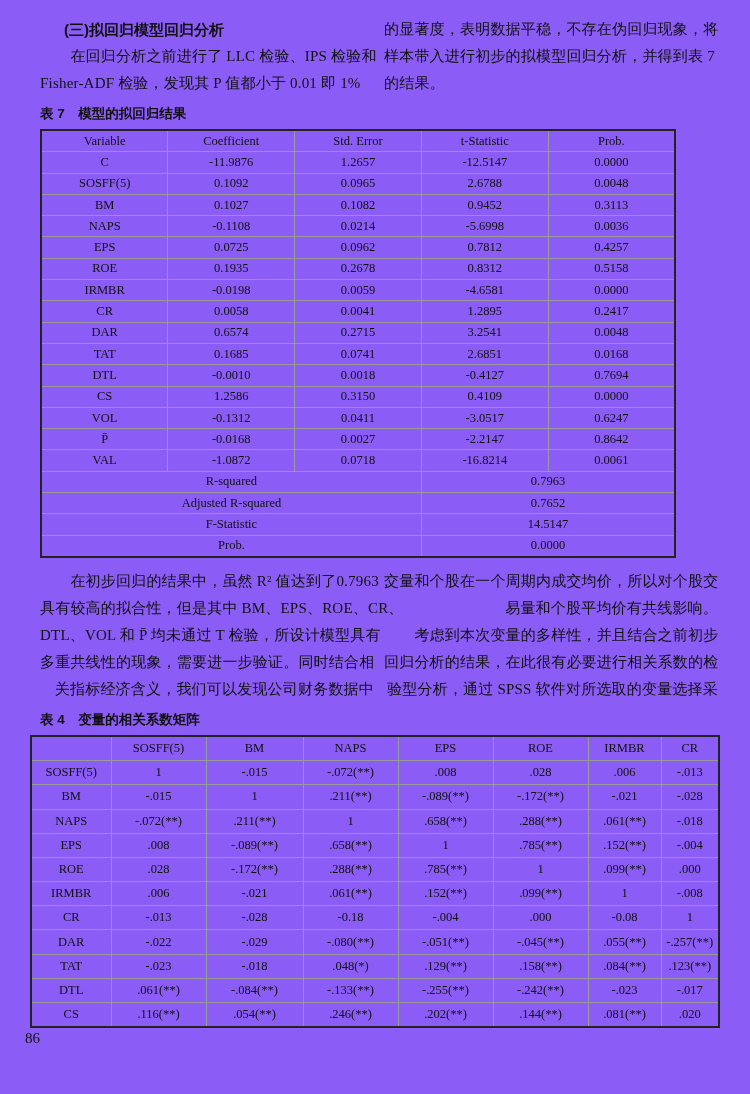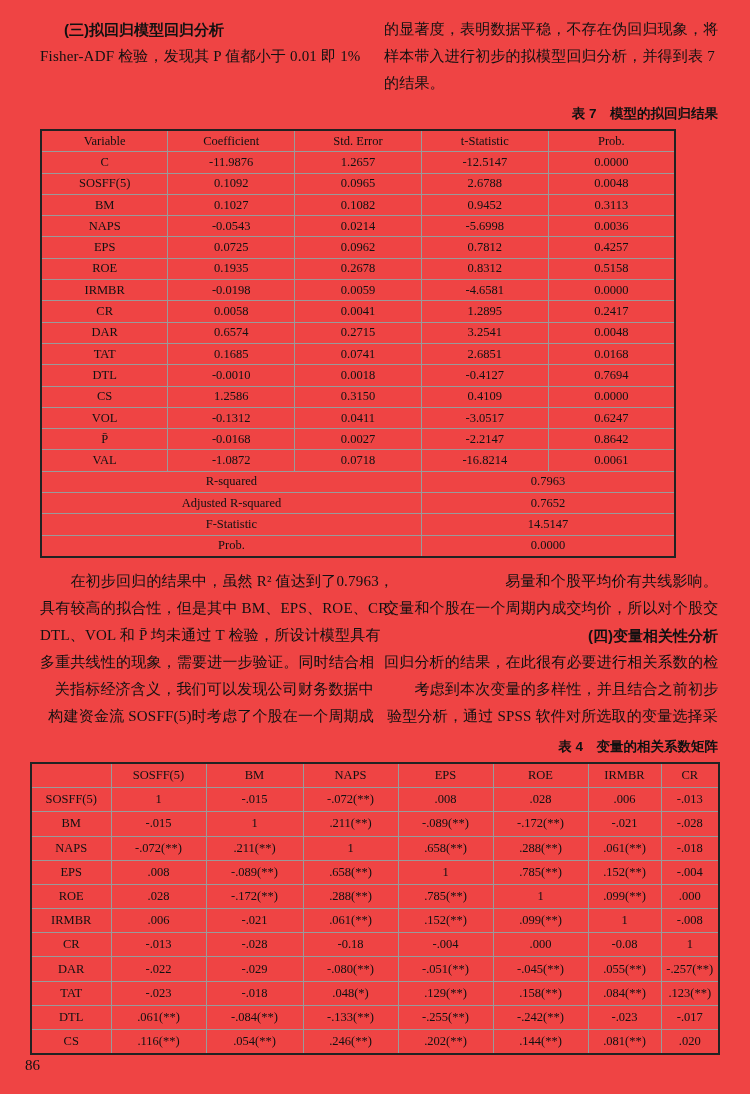--- a/index.html
+++ b/index.html
@@ -3,39 +3,39 @@
 <meta charset="utf-8">
 <style>
   html,body { margin:0; padding:0; }
   body {
     width:750px; height:1094px; background:#f6f6f4;
     font-family:"Liberation Serif","DejaVu Serif",serif;
     color:#111;
   }
   .page {
     position:relative; width:750px; height:1094px;
-    background:#ef4444; overflow:hidden;
+    background:#8b5cf6; overflow:hidden;
   }
   .content { padding:16px 32px 0 40px; }
 
   .twocol { display:flex; gap:10px; }
   .col { width:334px; }
 
   .tline {
     font-size:15px; line-height:27px; white-space:nowrap;
     letter-spacing:0.2px;
   }
   .sec-heading {
     font-family:"Liberation Sans","DejaVu Sans",sans-serif;
     font-weight:bold; font-size:15px; line-height:27px;
     text-indent:24px; white-space:nowrap;
   }
 
   .table-caption {
-    text-align:right; font-family:"Liberation Sans","DejaVu Sans",sans-serif;
+    text-align:left; font-family:"Liberation Sans","DejaVu Sans",sans-serif;
     font-weight:bold; font-size:13.5px; margin:8px 0 6px 0;
   }
 
   table { border-collapse:collapse; table-layout:fixed; }
   .t7 { width:636px; border:2px solid #222; }
   .t7 th, .t7 td {
     border:1px solid #9a9a9a; text-align:center; vertical-align:middle;
     font-size:12.5px; height:20.3px; padding:0 2px; overflow:hidden;
   }
   .t7 th { font-weight:normal; }
@@ -57,20 +57,21 @@
 </head>
 <body>
 
 <div class="page">
   <div class="content">
 
     <div class="twocol">
       <div class="col">
         <div class="sec-heading">(三)拟回归模型回归分析</div>
         <div>
+            <div class="tline">　　在回归分析之前进行了 LLC 检验、IPS 检验和</div>
             <div class="tline">Fisher-ADF 检验，发现其 P 值都小于 0.01 即 1%</div>
           </div>
       </div>
       <div class="col">
         <div>
             <div class="tline">的显著度，表明数据平稳，不存在伪回归现象，将</div>
             <div class="tline">样本带入进行初步的拟模型回归分析，并得到表 7</div>
             <div class="tline">的结果。</div>
           </div>
       </div>
@@ -112,21 +113,21 @@
           </tr>
           <tr>
             <td>BM</td>
             <td>0.1027</td>
             <td>0.1082</td>
             <td>0.9452</td>
             <td>0.3113</td>
           </tr>
           <tr>
             <td>NAPS</td>
-            <td>-0.0543</td>
+            <td>-0.1108</td>
             <td>0.0214</td>
             <td>-5.6998</td>
             <td>0.0036</td>
           </tr>
           <tr>
             <td>EPS</td>
             <td>0.0725</td>
             <td>0.0962</td>
             <td>0.7812</td>
             <td>0.4257</td>
@@ -223,32 +224,30 @@
     </table>
 
     <div class="twocol mid">
       <div class="col">
         <div>
             <div class="tline">　　在初步回归的结果中，虽然 R² 值达到了0.7963，</div>
             <div class="tline">具有较高的拟合性，但是其中 BM、EPS、ROE、CR、</div>
             <div class="tline">DTL、VOL 和 P̄ 均未通过 T 检验，所设计模型具有</div>
             <div class="tline">多重共线性的现象，需要进一步验证。同时结合相</div>
             <div class="tline">关指标经济含义，我们可以发现公司财务数据中</div>
-            <div class="tline">构建资金流 SOSFF(5)时考虑了个股在一个周期成</div>
           </div>
       </div>
       <div class="col">
         <div>
+            <div class="tline">交量和个股在一个周期内成交均价，所以对个股交</div>
             <div class="tline">易量和个股平均价有共线影响。</div>
-            <div class="tline">交量和个股在一个周期内成交均价，所以对个股交</div>
-          </div>
-        <div class="sec-heading">(四)变量相关性分析</div>
-        <div>
+          </div>
+        <div>
+            <div class="tline">　　考虑到本次变量的多样性，并且结合之前初步</div>
             <div class="tline">回归分析的结果，在此很有必要进行相关系数的检</div>
-            <div class="tline">　　考虑到本次变量的多样性，并且结合之前初步</div>
             <div class="tline">验型分析，通过 SPSS 软件对所选取的变量选择采</div>
           </div>
       </div>
     </div>
 
     <div class="table-caption">表 4　变量的相关系数矩阵</div>
 
     <div class="t8wrap">
       <table class="t8">
         <colgroup>

